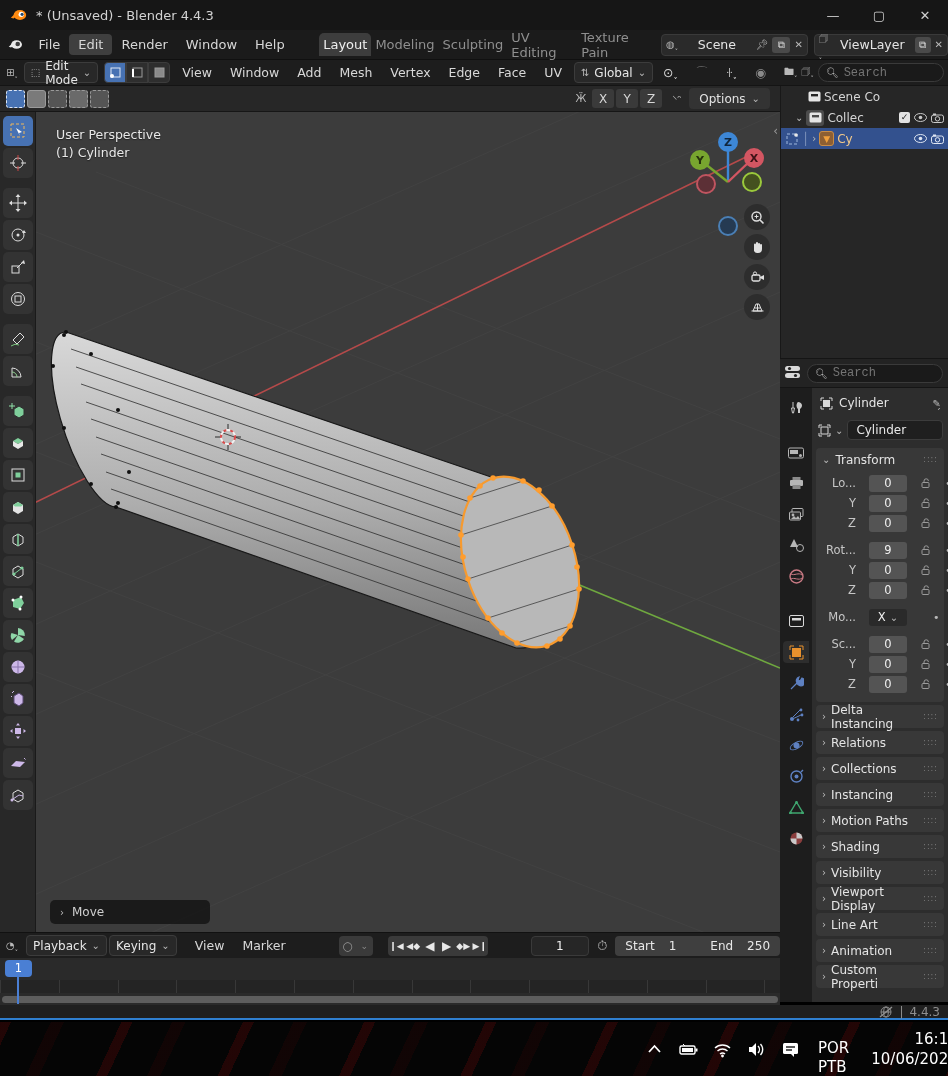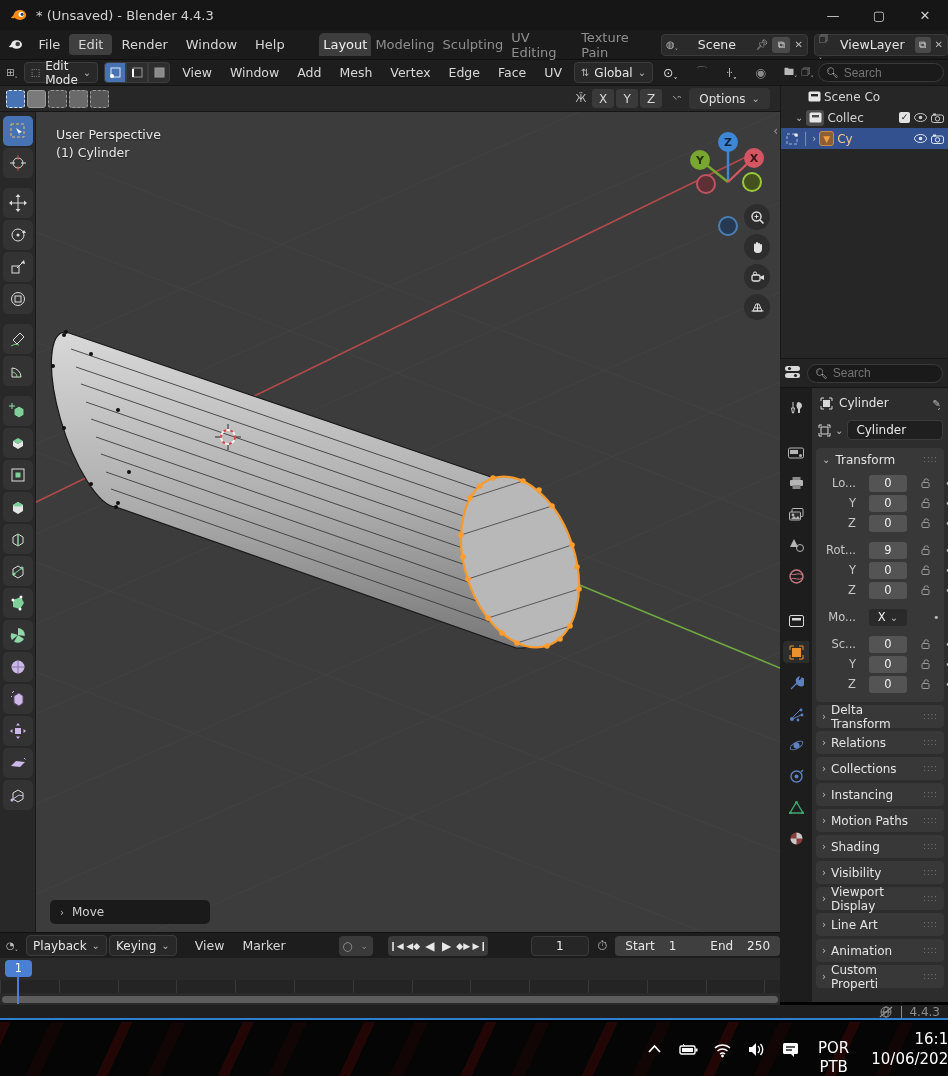--- a/index.html
+++ b/index.html
@@ -45,21 +45,21 @@
   
   #viewport { left:36px; top:112px; width:744px; height:820px; background:#3c3c3c; overflow:hidden; }
   #vp-label { position:absolute; left:20px; top:14px; color:#e8e8e8; font-size:12.5px; line-height:18px; text-shadow:0 1px 1px #222; }
   #move-panel { position:absolute; left:14px; top:788px; width:160px; height:24px; background:rgba(24,24,24,.92); border-radius:5px; display:flex; align-items:center; gap:8px; padding:0 10px; color:#cfcfcf; }
   .navbtn { position:absolute; width:26px; height:26px; border-radius:50%; background:rgba(42,42,42,.85); display:flex; align-items:center; justify-content:center; }
   .navbtn svg { width:15px; height:15px; }
   #collapse-arrow { position:absolute; right:2px; top:12px; color:#9a9a9a; font-size:12px; }
   
   #outliner-hdr { left:780px; top:60px; width:168px; height:26px; background:#1d1d1d; display:flex; align-items:center; gap:4px; padding:0 4px; border-bottom:1px solid #141414; }
   .search { display:flex; align-items:center; gap:5px; background:#1a1a1a; border:1px solid #3a3a3a; border-radius:10px; height:19px; padding:0 7px; flex:1; }
-  .search input { background:transparent; border:none; outline:none; color:#9a9a9a; width:100%; font-size:12px; font-family:Liberation Sans, sans-serif; }
+  .search input { background:transparent; border:none; outline:none; color:#9a9a9a; width:100%; font-size:12px; font-family:Liberation Mono, monospace; }
   #outliner { left:780px; top:86px; width:168px; height:272px; background:#262626; border-left:1px solid #181818; }
   .ol-row { height:21px; display:flex; align-items:center; gap:3px; padding:0 4px; color:#d4d4d4; }
   .ol-row.selected { background:#33518e; }
   .ol-ic { width:14px; height:14px; display:flex; align-items:center; justify-content:center; }
   .chk { width:11px; height:11px; background:#e2e2e2; border-radius:2px; color:#1c1c1c; font-size:9px; line-height:11px; text-align:center; margin-left:auto; }
   .meshic { width:15px; height:15px; background:#8d5f33; border:1px solid #c98c45; border-radius:3px; display:flex; align-items:center; justify-content:center; color:#f0a03c; font-size:9px; }
   
   #props-hdr { left:780px; top:358px; width:168px; height:30px; background:#232323; display:flex; align-items:center; gap:6px; padding:0 5px; border-top:1px solid #151515; border-bottom:1px solid #151515; }
   #prop-tabs { left:780px; top:388px; width:32px; height:614px; background:#1d1d1d; display:flex; flex-direction:column; align-items:center; padding-top:8px; gap:9px; }
   .ptab { width:26px; height:22px; border-radius:4px 0 0 4px; display:flex; align-items:center; justify-content:center; flex:none; }
@@ -91,21 +91,21 @@
   #playhead { position:absolute; left:5px; top:2px; width:27px; height:17px; background:#4a7fd4; border-radius:4px; color:#fff; text-align:center; line-height:17px; font-size:11.5px; z-index:3; }
   #playline { position:absolute; left:17px; top:19px; width:2px; height:27px; background:#4a7fd4; z-index:2; }
   #track { left:0; top:980px; width:780px; height:13px; background:#242424; background-image:repeating-linear-gradient(90deg,#383838 0 1px,transparent 1px 58.8px); }
   #tscroll { left:0; top:993px; width:780px; height:12px; background:#2a2a2a; display:flex; align-items:center; }
   #tscroll .bar { margin:0 2px; height:7px; flex:1; background:#5d5d5d; border-radius:4px; }
   
   #statusbar { left:0; top:1005px; width:948px; height:15px; background:#1f1f1f; display:flex; align-items:center; justify-content:flex-end; gap:6px; padding-right:8px; color:#8f8f8f; border-bottom:2px solid #2f7fd0; }
   #taskbar { left:0; top:1022px; width:948px; height:54px; background:#050505; background-image:repeating-linear-gradient(115deg, rgba(110,8,8,.28) 0 10px, transparent 10px 46px, rgba(60,4,4,.22) 46px 58px, transparent 58px 110px); display:flex; align-items:center; color:#fff; }
   .tray { display:flex; align-items:center; gap:15px; margin-left:645px; }
   .tray svg { width:19px; height:19px; }
-  .lang { text-align:center; font-size:15px; line-height:19px; margin-left:18px;margin-top:17px; }
+  .lang { font-size:15px; line-height:19px; margin-left:18px;margin-top:17px; }
   .clock { text-align:right; font-size:15px; line-height:20px; margin-left:22px; }
 </style>
 </head>
 <body>
 
 <div id="titlebar" class="abs">
   <svg class="blender-logo" viewBox="0 0 20 14">
     <ellipse cx="11" cy="7" rx="7" ry="5.6" fill="#ff8b12"></ellipse>
       <circle cx="12.5" cy="6.3" r="3" fill="#fff"></circle>
       <circle cx="13.4" cy="6.3" r="1.7" fill="#20486e"></circle>
@@ -812,21 +812,21 @@
           </svg>
           <span class="tdot">•</span>
         </div>
     </div>
   </div>
   <div id="collapsed-panels">
 
       <div class="panel">
         <div class="panel-hdr">
           <span class="caret">›</span>
-          <span>Delta Transform</span>
+          <span>Delta Instancing</span>
           <span class="dots">::::</span>
         </div>
       </div>
 
       <div class="panel">
         <div class="panel-hdr">
           <span class="caret">›</span>
           <span>Relations</span>
           <span class="dots">::::</span>
         </div>

